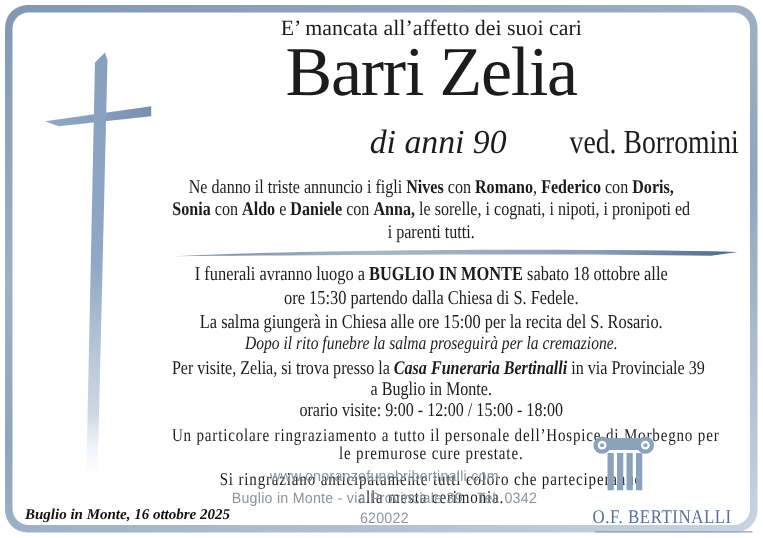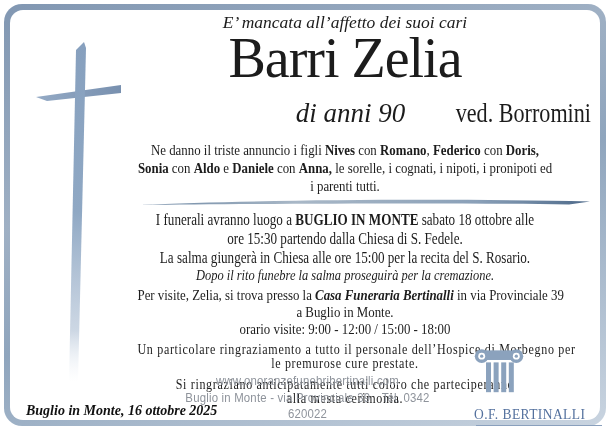--- a/index.html
+++ b/index.html
@@ -3,35 +3,35 @@
 <meta charset="utf-8">
 <style>
   html,body{margin:0;padding:0;background:#fff;}
   .card{position:relative;width:610px;height:430px;background:#ffffff;overflow:hidden;
         font-family:"Liberation Serif",serif;color:#1c1c1c;}
   .frame-outer{position:absolute;inset:4px;border-radius:18px;
         background:linear-gradient(160deg,#8197b2 0%,#9fb0c4 35%,#8fa5bd 55%,#c9d4e0 100%);}
   .frame-inner{position:absolute;inset:6px;border-radius:13px;background:#ffffff;}
   .cross-svg{position:absolute;left:0;top:0;}
   .content{position:absolute;left:95px;right:15px;top:12px;text-align:center;}
-  .intro{font-style:italic;font-size:17.5px;line-height:1.25;}
+  .intro{font-size:17.5px;line-height:1.25;}
   .name{font-size:56px;line-height:.8;margin-top:2px;letter-spacing:-1px;white-space:nowrap;}
   .subtitle{margin-top:18px;text-align:right;padding-right:4px;font-size:27px;line-height:1.1;white-space:nowrap;}
   .subtitle .age{font-style:italic;display:inline-block;}
   .subtitle .widow{display:inline-block;margin-left:14px;transform:scaleX(.82);transform-origin:100% 50%;}
   .para{white-space:nowrap;transform:scaleX(.83);transform-origin:50% 0;}
   .announce{margin-top:13px;font-size:15.5px;line-height:18px;}
   .divider{display:block;margin:3px 0 2px 42px;}
   .funeral{margin-top:3px;font-size:15.8px;line-height:19px;}
   .cremation{margin-top:1px;font-size:15px;line-height:15px;font-style:italic;}
   .visits{margin-top:3px;font-size:15.5px;line-height:17px;}
   .thanks{margin-top:5px;font-size:14.5px;line-height:14px;letter-spacing:.8px;}
   .thanks2{margin-top:7px;}
-  .footer-date{position:absolute;left:26px;bottom:11px;font-style:italic;font-weight:bold;
-        font-size:14px;color:#111;}
+  .footer-date{position:absolute;left:20px;bottom:11px;font-style:italic;font-weight:bold;
+        font-size:12px;color:#111;}
   .footer-contact{position:absolute;left:160px;bottom:8px;width:295px;text-align:center;
         font-family:"Liberation Sans",sans-serif;font-size:12px;color:#8e939b;line-height:1.35;
         transform:scaleX(.95);letter-spacing:.2px;}
   .footer-contact .phone{margin-left:12px;}
   .logo{position:absolute;right:8px;bottom:3px;display:flex;align-items:flex-start;gap:4px;flex-direction:column;}
   .logo-text{padding-top:3px;}
   .logo-name{font-size:15.5px;color:#54719e;white-space:nowrap;transform:scaleX(.87);
         transform-origin:0 50%;letter-spacing:.5px;}
   .logo-rule{border-top:1.5px solid #8aa0bd;margin:2px 0 1px 2px;}
   .logo-sub{font-style:italic;font-size:13.5px;color:#54719e;text-align:center;}

